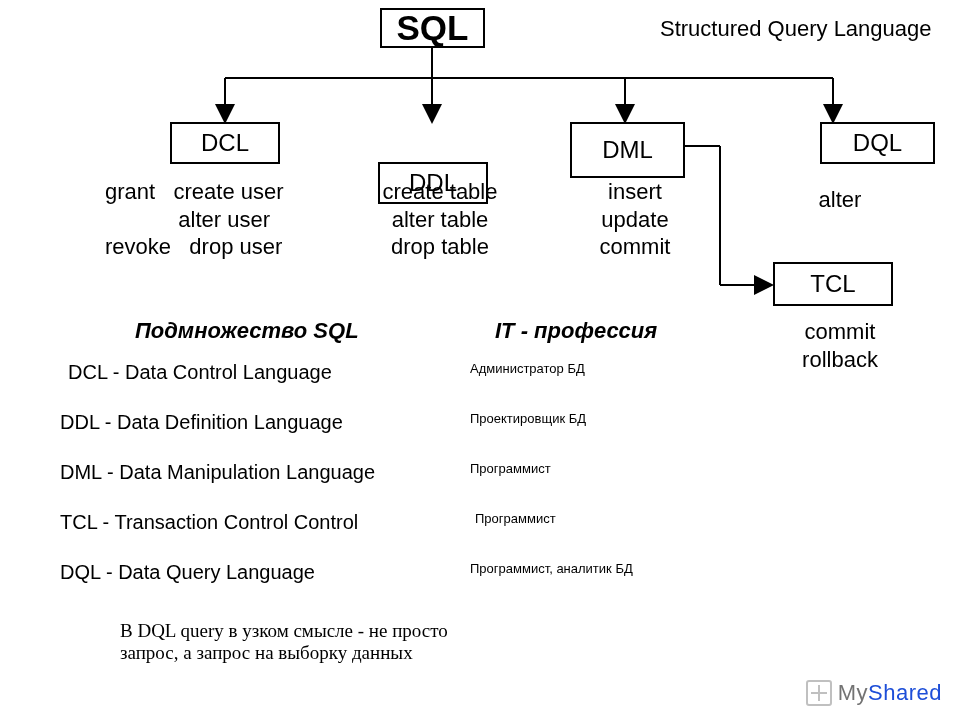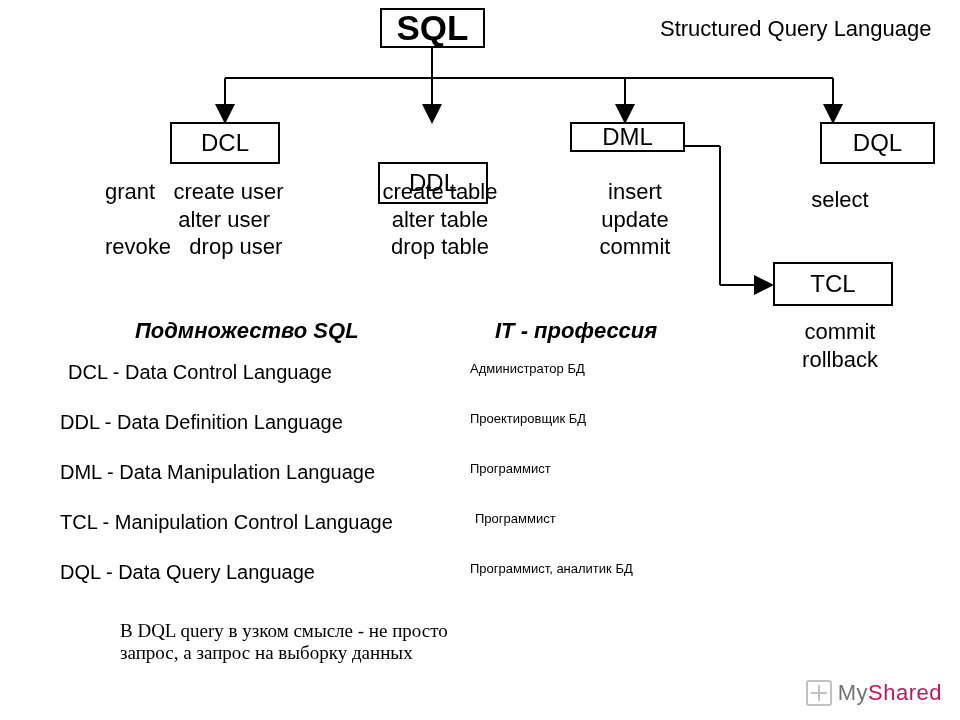--- a/index.html
+++ b/index.html
@@ -96,60 +96,60 @@
   <line x1="720" y1="146" x2="720" y2="285" stroke="#000" stroke-width="2"></line>
   <line x1="720" y1="285" x2="770" y2="285" stroke="#000" stroke-width="2" marker-end="url(#arrow)"></line>
 </svg>
 
 <div class="box" style="left:170px; top:122px; width:110px; height:42px;">
   <span>DCL</span>
 </div>
 <div class="box" style="left:378px; top:122px; width:110px; height:42px;margin-top:40px;">
   <span>DDL</span>
 </div>
-<div class="box" style="left:570px; top:122px; width:115px; height:30px;">
+<div class="box" style="left:570px; top:122px; width:115px; height:56px;">
   <span>DML</span>
 </div>
 <div class="box" style="left:820px; top:122px; width:115px; height:42px;">
   <span>DQL</span>
 </div>
 
 <div class="abs ops" style="left:105px; top:178px; width:260px; text-align:left;">grant   create user
             alter user
 revoke   drop user</div>
 <div class="abs ops" style="left:370px; top:178px; width:140px;">create table
 alter table
 drop table</div>
 <div class="abs ops" style="left:590px; top:178px; width:90px;">insert
 update
 commit</div>
-<div class="abs ops" style="left:800px; top:186px; width:80px;">select</div>
+<div class="abs ops" style="left:800px; top:186px; width:80px;">alter</div>
 
 <div class="box" style="left:773px; top:262px; width:120px; height:44px;">
   <span>TCL</span>
 </div>
 <div class="abs ops" style="left:790px; top:318px; width:100px;">commit
 rollback</div>
 
 <div class="abs heading" style="left:135px; top:318px;">Подмножество SQL</div>
 <div class="abs heading" style="left:495px; top:318px;">IT - профессия</div>
 
 <div class="abs def" style="left:68px; top:362px;">DCL - Data Control Language</div>
 <div class="abs def" style="left:60px; top:412px;">DDL - Data Definition Language</div>
 <div class="abs def" style="left:60px; top:462px;">DML - Data Manipulation Language</div>
-<div class="abs def" style="left:60px; top:512px;">TCL - Manipulation Control Language</div>
+<div class="abs def" style="left:60px; top:512px;">TCL - Transaction Control Control</div>
 <div class="abs def" style="left:60px; top:562px;">DQL - Data Query Language</div>
 
 <div class="abs prof" style="left:470px; top:362px;">Администратор БД</div>
 <div class="abs prof" style="left:470px; top:412px;">Проектировщик БД</div>
 <div class="abs prof" style="left:470px; top:462px;">Программист</div>
 <div class="abs prof" style="left:475px; top:512px;">Программист</div>
 <div class="abs prof" style="left:470px; top:562px;">Программист, аналитик БД</div>
 
 <div class="abs note" style="left:120px; top:620px; white-space:pre;">В DQL query в узком смысле - не просто
 запрос, а запрос на выборку данных</div>
 
 <div class="watermark">
   <span class="wm-icon"></span>
   <span>
-    <span style="color:#737373;">My</span><span style="color:#be185d;">Shared</span>
+    <span style="color:#737373;">My</span><span style="color:#1d4ed8;">Shared</span>
   </span>
 </div>
 
 </body></html>

